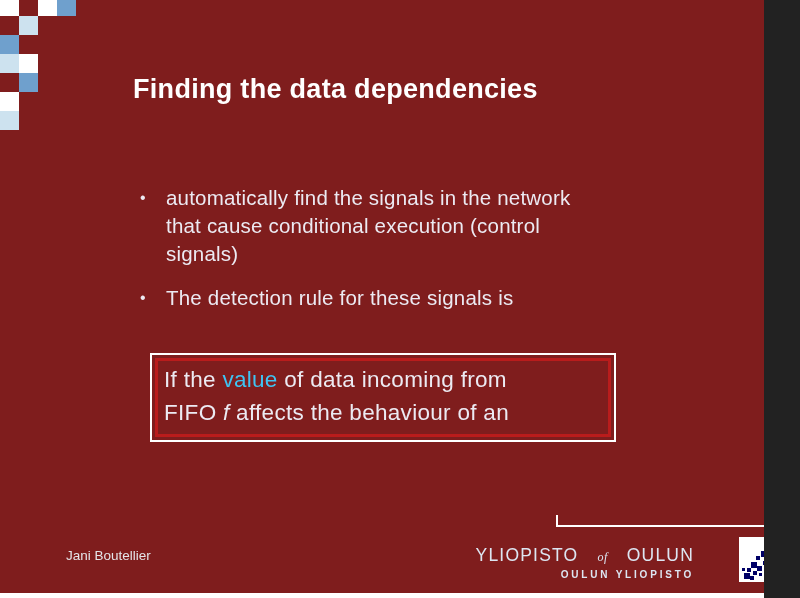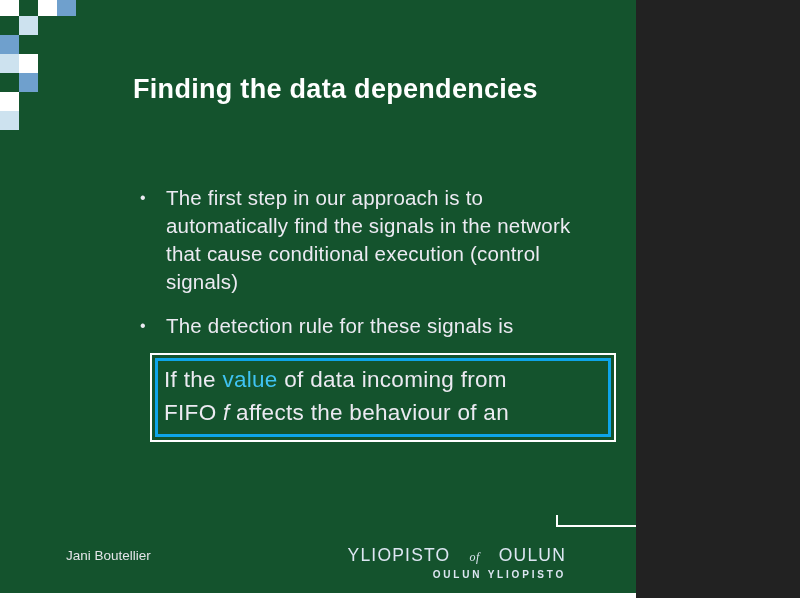--- a/index.html
+++ b/index.html
@@ -1,35 +1,35 @@
 <!DOCTYPE html>
 <html><head>
 <meta charset="utf-8">
 <style>
   html,body { margin:0; padding:0; background:#222; }
   .slide {
-    position:relative; width:636px; height:598px;
-    background:#14532d; overflow:hidden;
+    position:relative; width:764px; height:598px;
+    background:#7f1d1d; overflow:hidden;
     font-family:"Liberation Sans", sans-serif;
   }
   .decor-cell { position:absolute; width:19px; height:19px; }
   .title {
     position:absolute; left:133px; top:74px; margin:0;
     font-size:27px; font-weight:bold; color:#ffffff; letter-spacing:0.3px;
     white-space:nowrap;
   }
   .bullets { position:absolute; left:140px; top:184px; color:#eceaf2; }
   .bullet-item { display:flex; margin-bottom:16px; }
   .bullet-dot { width:26px; flex:0 0 26px; font-size:16px; line-height:28px; color:#eceaf2; }
   .bullet-line { font-size:20.5px; line-height:28px; letter-spacing:0.2px; white-space:nowrap; }
   .rule-box {
     position:absolute; left:150px; top:353px; width:456px;
     border:2px solid #ffffff; padding:3px;
   }
-  .rule-inner { border:3px solid #0ea5e9; padding:3px 6px 5px 6px; }
+  .rule-inner { border:3px solid #b91c1c; padding:3px 6px 5px 6px; }
   .rule-line { font-size:22.5px; line-height:32.5px; letter-spacing:0.3px; white-space:nowrap; color:#eceaf2; }
   .seg-accent { color:#3fc3f2; }
   .seg-italic { font-style:italic; }
   .author { position:absolute; left:66px; top:548px; font-size:13.5px; color:#e4e4e8; }
   .footer-line { position:absolute; left:556px; top:525px; width:244px; height:2px; background:#ffffff; }
   .footer-tick { position:absolute; left:556px; top:515px; width:2px; height:12px; background:#ffffff; }
   .logo-text { position:absolute; right:70px; top:545px; text-align:right; color:#dde6f2; }
   .uni-en { font-size:17.5px; letter-spacing:1.2px; white-space:nowrap; }
   .uni-en .of-part {
     font-family:"Liberation Serif", serif; font-style:italic;
@@ -59,21 +59,20 @@
       <div class="decor-cell" style="left: 0px; top: 92px; background: rgb(255, 255, 255);"></div>
       <div class="decor-cell" style="left: 0px; top: 111px; background: rgb(205, 226, 239);"></div>
     </div>
 
   <h1 class="title">Finding the data dependencies</h1>
 
   <div id="bullets" class="bullets">
       <div class="bullet-item">
         <span class="bullet-dot">•</span>
         <div>
-          <div class="bullet-line">The first step in our approach is to</div>
           <div class="bullet-line">automatically find the signals in the network</div>
           <div class="bullet-line">that cause conditional execution (control</div>
           <div class="bullet-line">signals)</div>
         </div>
       </div>
       <div class="bullet-item">
         <span class="bullet-dot">•</span>
         <div>
           <div class="bullet-line">The detection rule for these signals is</div>
         </div>

